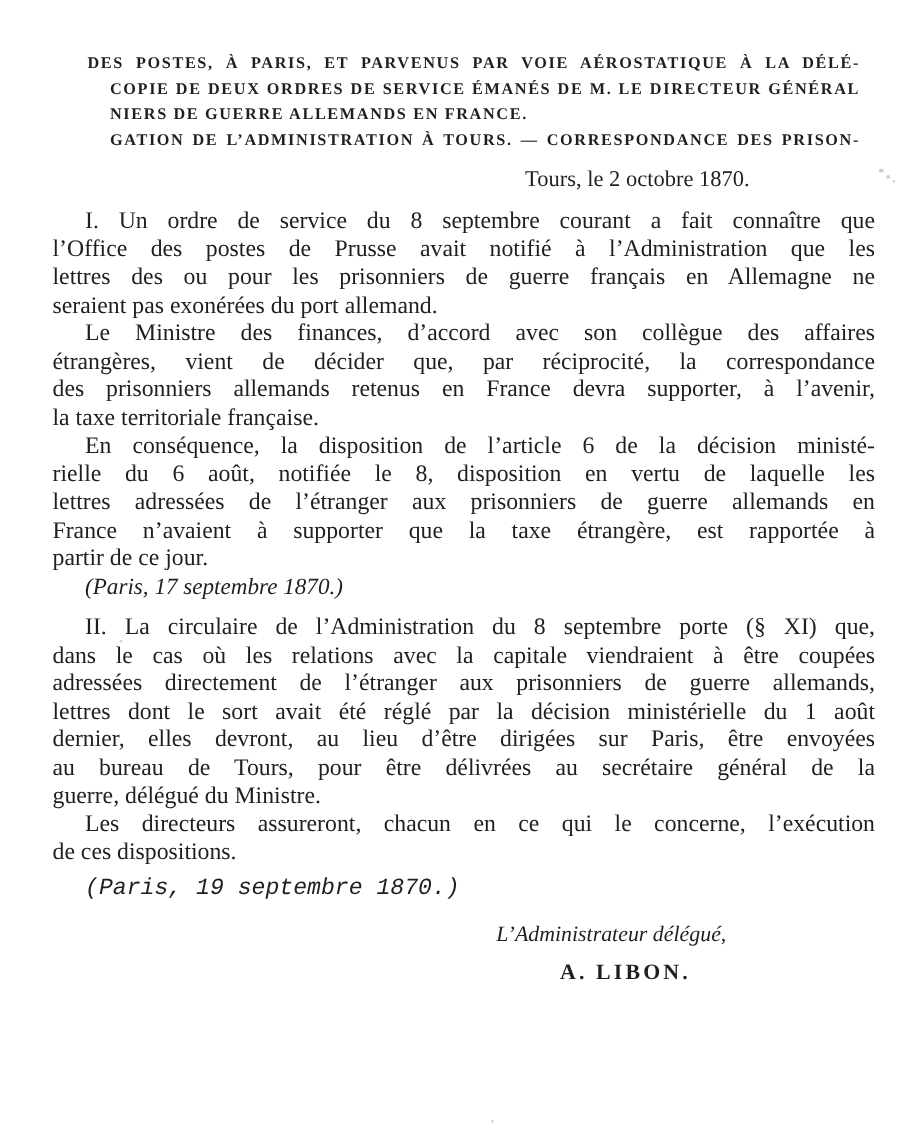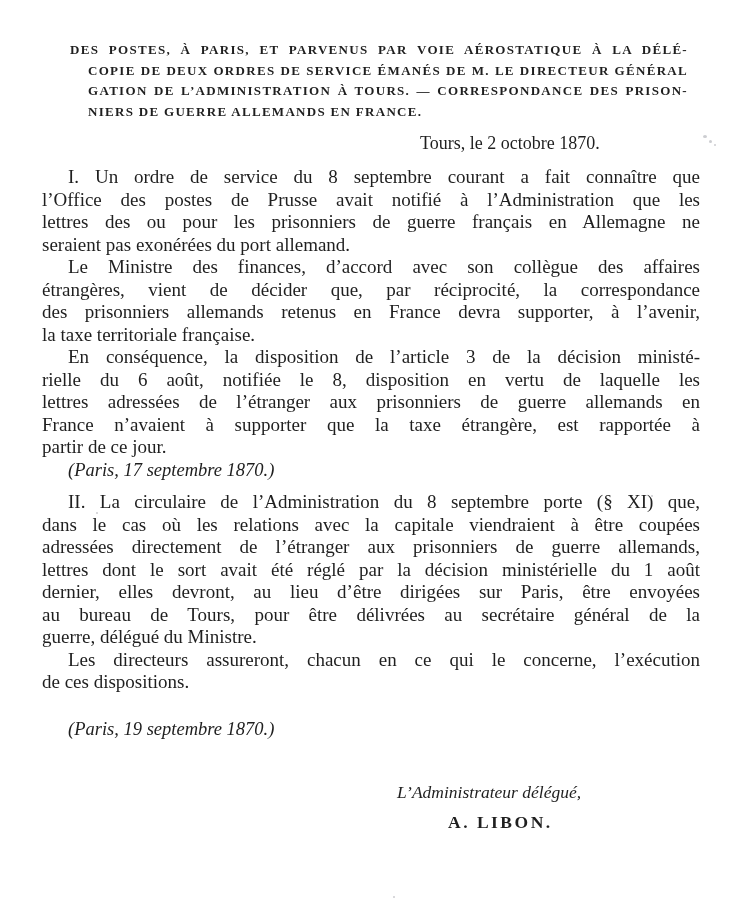--- a/index.html
+++ b/index.html
@@ -32,64 +32,64 @@
     font-size:19px;line-height:22.5px;
   }
   .body-block.order2{margin-top:10px;}
   .para .tline:first-child{text-indent:26px;}
 
   .place-date{
     font-style:italic;
     text-indent:26px;
     font-size:18.5px;line-height:22.5px;
   }
-  .place-date.second{margin-top:24px;}
+  .place-date.second{margin-top:6px;font-family:Liberation Mono, monospace;}
 
   .sig-role{
-    margin-top:41px;padding-left:397px;
+    margin-top:14px;padding-left:397px;
     font-style:italic;font-size:17.5px;line-height:22px;
   }
   .sig-name{
     margin-top:8px;padding-left:448px;
     font-size:17.5px;line-height:22px;
     font-weight:600;letter-spacing:2.5px;
   }
 
   
   .speck{position:absolute;background:#8d9199;border-radius:50%;opacity:.45;}
 </style>
 </head>
 <body>
 
 <div class="page">
 
   <div class="doc-header">
       <div class="tline">DES POSTES, À PARIS, ET PARVENUS PAR VOIE AÉROSTATIQUE À LA DÉLÉ-</div>
       <div class="tline">COPIE DE DEUX ORDRES DE SERVICE ÉMANÉS DE M. LE DIRECTEUR GÉNÉRAL</div>
+      <div class="tline tline-last">NIERS DE GUERRE ALLEMANDS EN FRANCE.</div>
       <div class="tline">GATION DE L’ADMINISTRATION À TOURS. — CORRESPONDANCE DES PRISON-</div>
-      <div class="tline tline-last">NIERS DE GUERRE ALLEMANDS EN FRANCE.</div>
     </div>
 
   <div class="dateline">Tours, le 2 octobre 1870.</div>
 
   <div class="body-block">
     <div class="para">
         <div class="tline">I. Un ordre de service du 8 septembre courant a fait connaître que</div>
         <div class="tline">l’Office des postes de Prusse avait notifié à l’Administration que les</div>
         <div class="tline">lettres des ou pour les prisonniers de guerre français en Allemagne ne</div>
         <div class="tline tline-last">seraient pas exonérées du port allemand.</div>
       </div>
     <div class="para">
         <div class="tline">Le Ministre des finances, d’accord avec son collègue des affaires</div>
         <div class="tline">étrangères, vient de décider que, par réciprocité, la correspondance</div>
         <div class="tline">des prisonniers allemands retenus en France devra supporter, à l’avenir,</div>
         <div class="tline tline-last">la taxe territoriale française.</div>
       </div>
     <div class="para">
-        <div class="tline">En conséquence, la disposition de l’article 3 de la décision ministé-</div>
+        <div class="tline">En conséquence, la disposition de l’article 6 de la décision ministé-</div>
         <div class="tline">rielle du 6 août, notifiée le 8, disposition en vertu de laquelle les</div>
         <div class="tline">lettres adressées de l’étranger aux prisonniers de guerre allemands en</div>
         <div class="tline">France n’avaient à supporter que la taxe étrangère, est rapportée à</div>
         <div class="tline tline-last">partir de ce jour.</div>
       </div>
     <div class="place-date">(Paris, 17 septembre 1870.)</div>
   </div>
 
   <div class="body-block order2">
     <div class="para">

